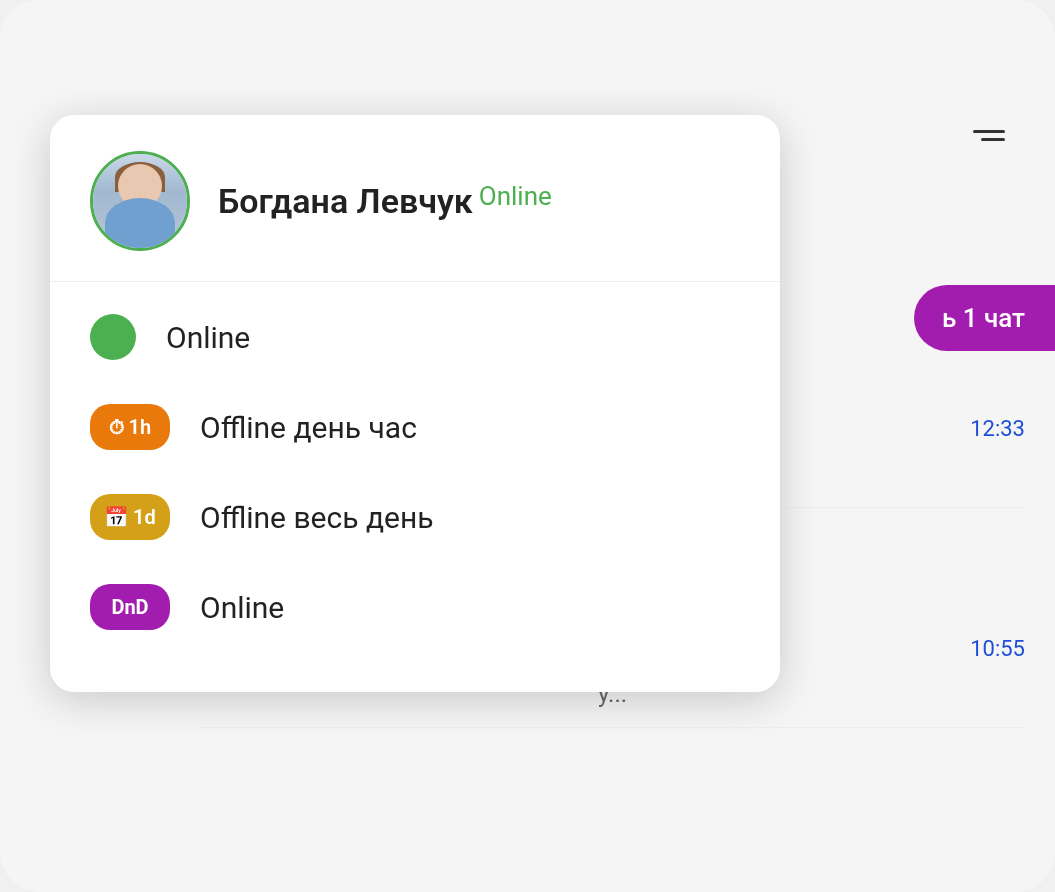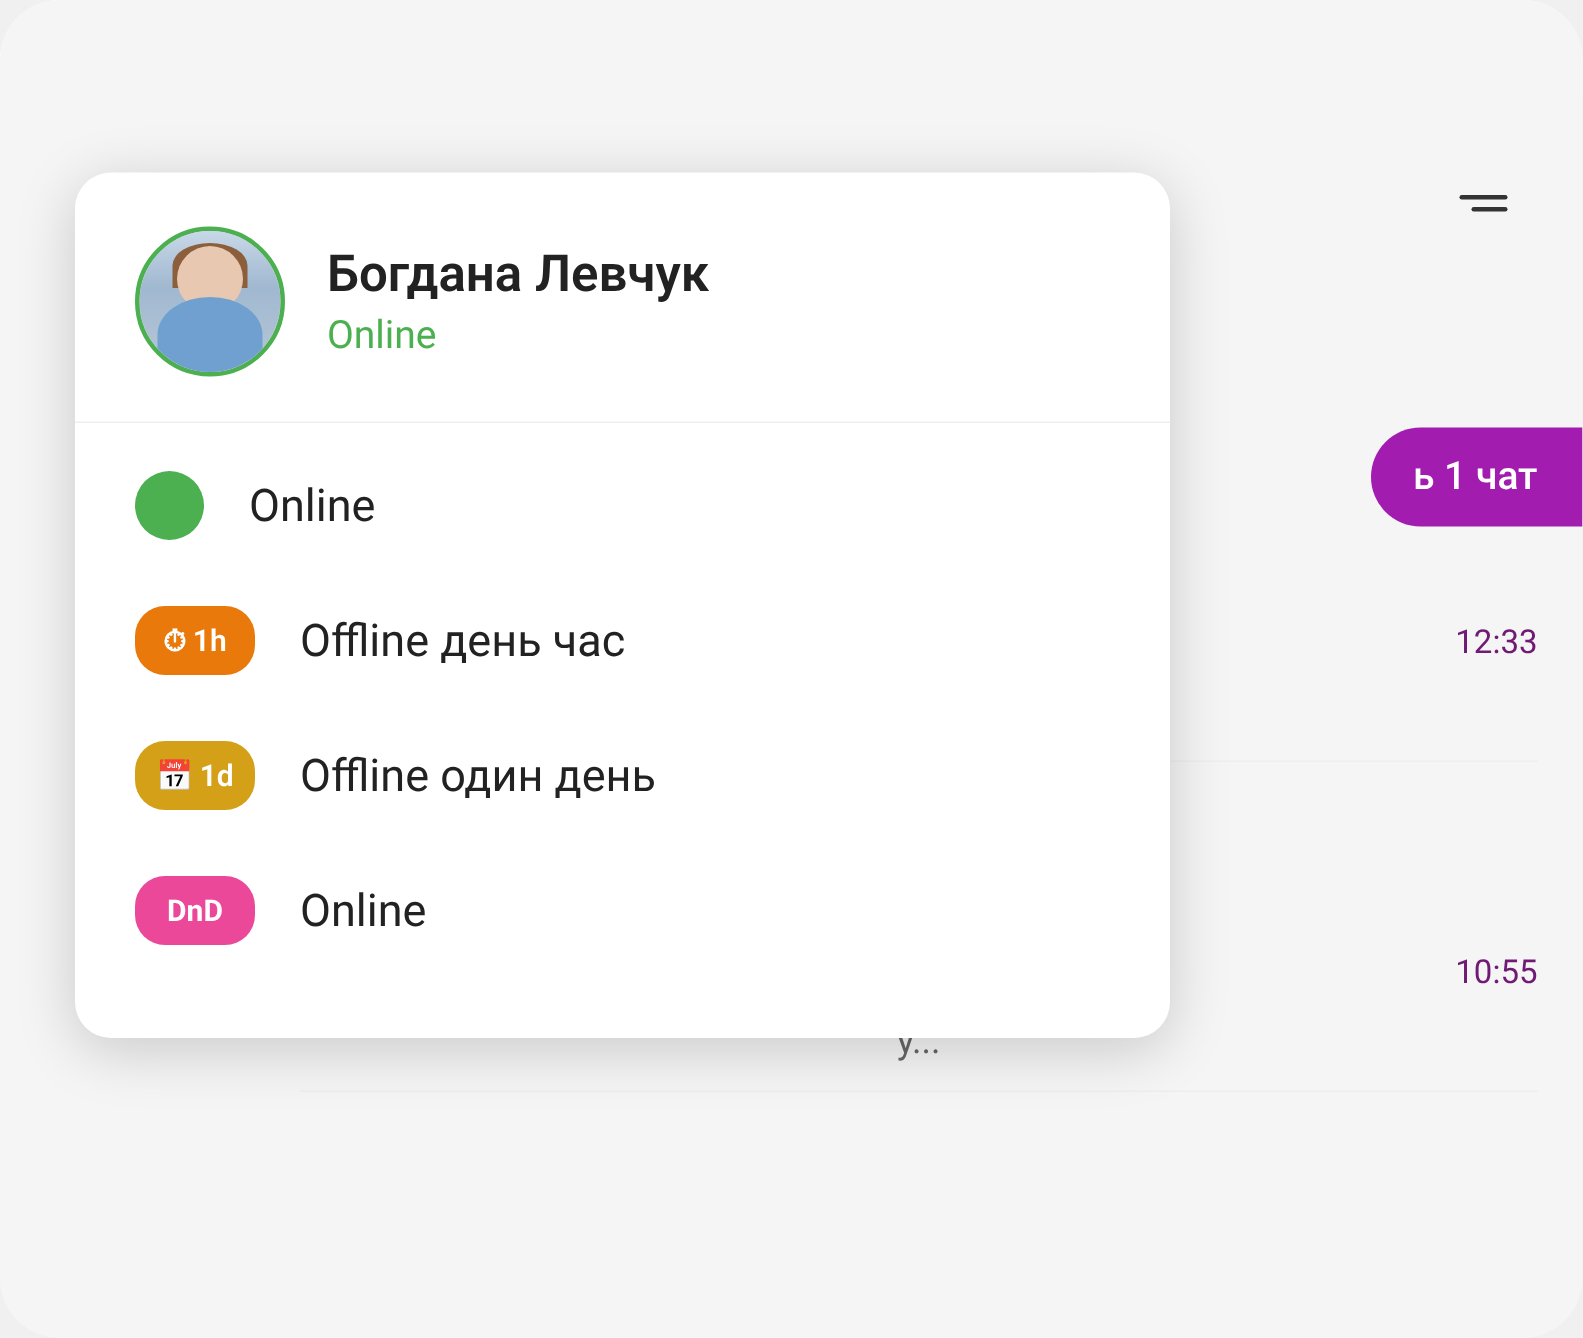--- a/index.html
+++ b/index.html
@@ -89,21 +89,21 @@
       left: 200px;
       padding: 16px 0;
       border-bottom: 1px solid #eee;
     }
 
     .bg-chat-item .chat-time {
       position: absolute;
       right: 0;
       top: 16px;
       font-size: 22px;
-      color: #701a75;
+      color: #1d4ed8;
     }
 
     .bg-chat-item .chat-text {
       font-size: 24px;
       color: #666;
       margin-top: 8px;
       line-height: 1.4;
     }
 
     
@@ -176,21 +176,21 @@
       background: #6fa0d0;
       border-radius: 50% 50% 0 0;
       position: absolute;
       bottom: 0;
       left: 50%;
       transform: translateX(-50%);
     }
 
     .profile-info {
       display: flex;
-      flex-direction: column;
+      flex-direction: row;
       gap: 6px;
     }
 
     .profile-name {
       font-size: 34px;
       font-weight: 600;
       color: #222;
     }
 
     .profile-status-text {
@@ -248,21 +248,21 @@
     }
 
     .badge-1d {
       background: #d4a017;
       color: white;
       font-size: 20px;
       font-weight: 600;
     }
 
     .badge-dnd {
-      background: #ec4899;
+      background: #a21caf;
       color: white;
       font-size: 20px;
       font-weight: 700;
     }
 
     
     .divider {
       height: 1px;
       background: #eee;
       margin: 0 0;
@@ -352,21 +352,21 @@
         <span>1h</span>
       </div>
       <span class="status-option-label">Offline день час</span>
     </div>
 
     <div class="status-option">
       <div class="status-badge badge-1d">
         <span>📅</span>
         <span>1d</span>
       </div>
-      <span class="status-option-label">Offline один день</span>
+      <span class="status-option-label">Offline весь день</span>
     </div>
 
     <div class="status-option">
       <div class="status-badge badge-dnd">
         <span>DnD</span>
       </div>
       <span class="status-option-label">Online</span>
     </div>
 
   </div>

